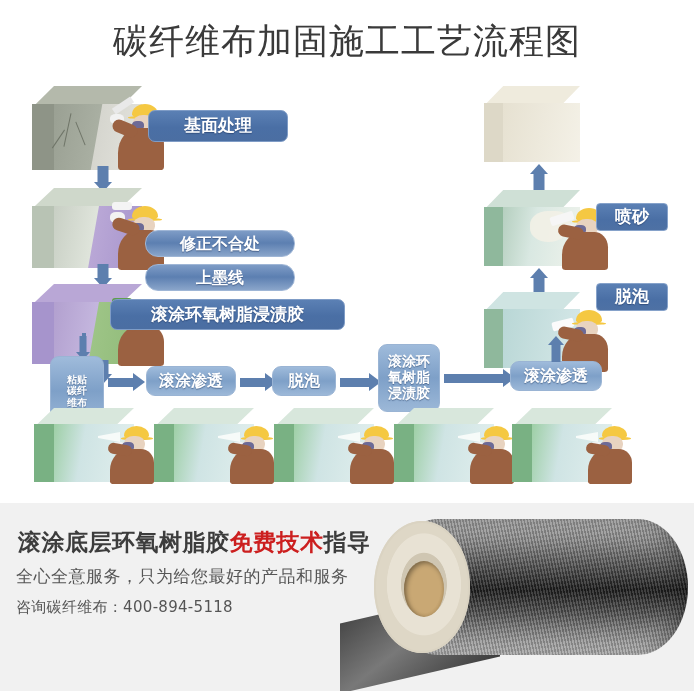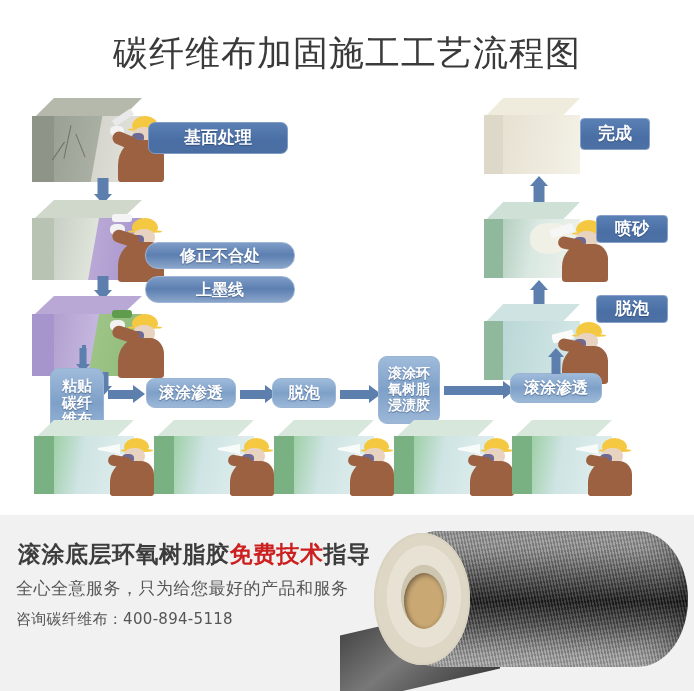--- a/index.html
+++ b/index.html
@@ -3,21 +3,21 @@
 <meta charset="utf-8">
 <style>
   html,body{margin:0;padding:0;}
   body{
     width:694px;height:691px;
     background:#ffffff;
     font-family:"Liberation Sans","DejaVu Sans",sans-serif;
     overflow:hidden;
     position:relative;
   }
-  .stage{position:absolute;left:0;top:12px;width:694px;height:678px;text-decoration:underline;}
+  .stage{position:absolute;left:0;top:0;width:694px;height:678px;text-decoration:underline;}
 
   
   .title{
     position:absolute;left:0;top:18px;width:694px;
     text-align:center;
     font-size:35px;
     letter-spacing:1px;
     color:#3a3a3a;
     font-weight:500;
     font-family:"DejaVu Sans",sans-serif;
@@ -222,20 +222,21 @@
     </div>
     <div class="arr-down" style="left:92px;top:252px;width:22px;height:0px;"></div>
 
     <div class="lbl lbl-dark" style="left:148px;top:32px;width:140px;height:32px;">基面处理</div>
 
 
     <div class="lbl lbl-pill" style="left:145px;top:186px;width:150px;height:27px;">上墨线</div>
 
     <div class="lbl lbl-pill" style="left:145px;top:152px;width:150px;height:27px;">修正不合处</div>
 
+    <div class="lbl lbl-dark" style="left:110px;top:221px;width:235px;height:31px;">滚涂环氧树脂浸渍胶</div>
 
     <div class="iso" style="left:484px;top:8px;width:96px;height:76px;">
       <i class="f-top" style="background:#efebdd;"></i>
       <i class="f-left" style="background:#ddd8c7;"></i>
       <i class="f-right" style="background:linear-gradient(100deg,#e6e1d1 0%,#f4f1e7 100%);"></i>
     </div>
 
     <div class="arr-up" style="left:528px;top:86px;width:22px;height:28px;">
       <span class="head"></span>
       <span class="shaft" style="top:9px;width:11px;height:19px;"></span>
@@ -270,33 +271,32 @@
     <div class="worker" style="left:548px;top:226px;width:62px;height:68px;">
       <span class="w-tool" style="left:4px;top:16px;width:22px;height:9px;background:#fbfbfb;transform:rotate(-14deg);border-radius:2px;"></span>
       <span class="w-hand" style="left:14px;top:24px;width:14px;height:10px;"></span>
       <span class="w-helmet" style="left:28px;top:6px;width:26px;height:15px;"></span>
       <span class="w-head" style="left:28px;top:17px;width:22px;height:17px;"></span>
       <span class="w-mask" style="left:26px;top:23px;width:12px;height:9px;"></span>
       <span class="w-body" style="left:14px;top:30px;width:46px;height:38px;"></span>
       <span class="w-arm" style="left:10px;top:24px;width:26px;height:12px;border-radius:8px;transform:rotate(12deg);"></span>
     </div>
 
-    <div class="lbl lbl-right" style="left:580px;top:28px;width:70px;height:32px;">完成</div>
 
     <div class="lbl lbl-right" style="left:596px;top:125px;width:72px;height:28px;">喷砂</div>
 
     <div class="lbl lbl-right" style="left:596px;top:205px;width:72px;height:28px;">脱泡</div>
 
     <div class="hline" style="left:82px;top:255px;width:4px;height:28px;"></div>
     <div class="arr-down" style="left:72px;top:258px;width:22px;height:24px;">
       <span class="shaft" style="top:0;width:7px;height:16px;"></span>
       <span class="head" style="border-left-width:7px;border-right-width:7px;border-top-width:8px;"></span>
     </div>
 
-    <div class="lbl lbl-flow" style="left:50px;top:278px;width:54px;height:70px;font-size:15px;">粘贴
+    <div class="lbl lbl-flow" style="left:50px;top:278px;width:54px;height:70px;font-size:10px;">粘贴
 碳纤
 维布</div>
 
     <div class="arr-right" style="left:108px;top:300px;width:26px;"></div>
 
     <div class="lbl lbl-flow" style="left:146px;top:288px;width:90px;height:30px;">滚涂渗透</div>
 
     <div class="arr-right" style="left:240px;top:300px;width:26px;"></div>
 
     <div class="lbl lbl-flow" style="left:272px;top:288px;width:64px;height:30px;">脱泡</div>

